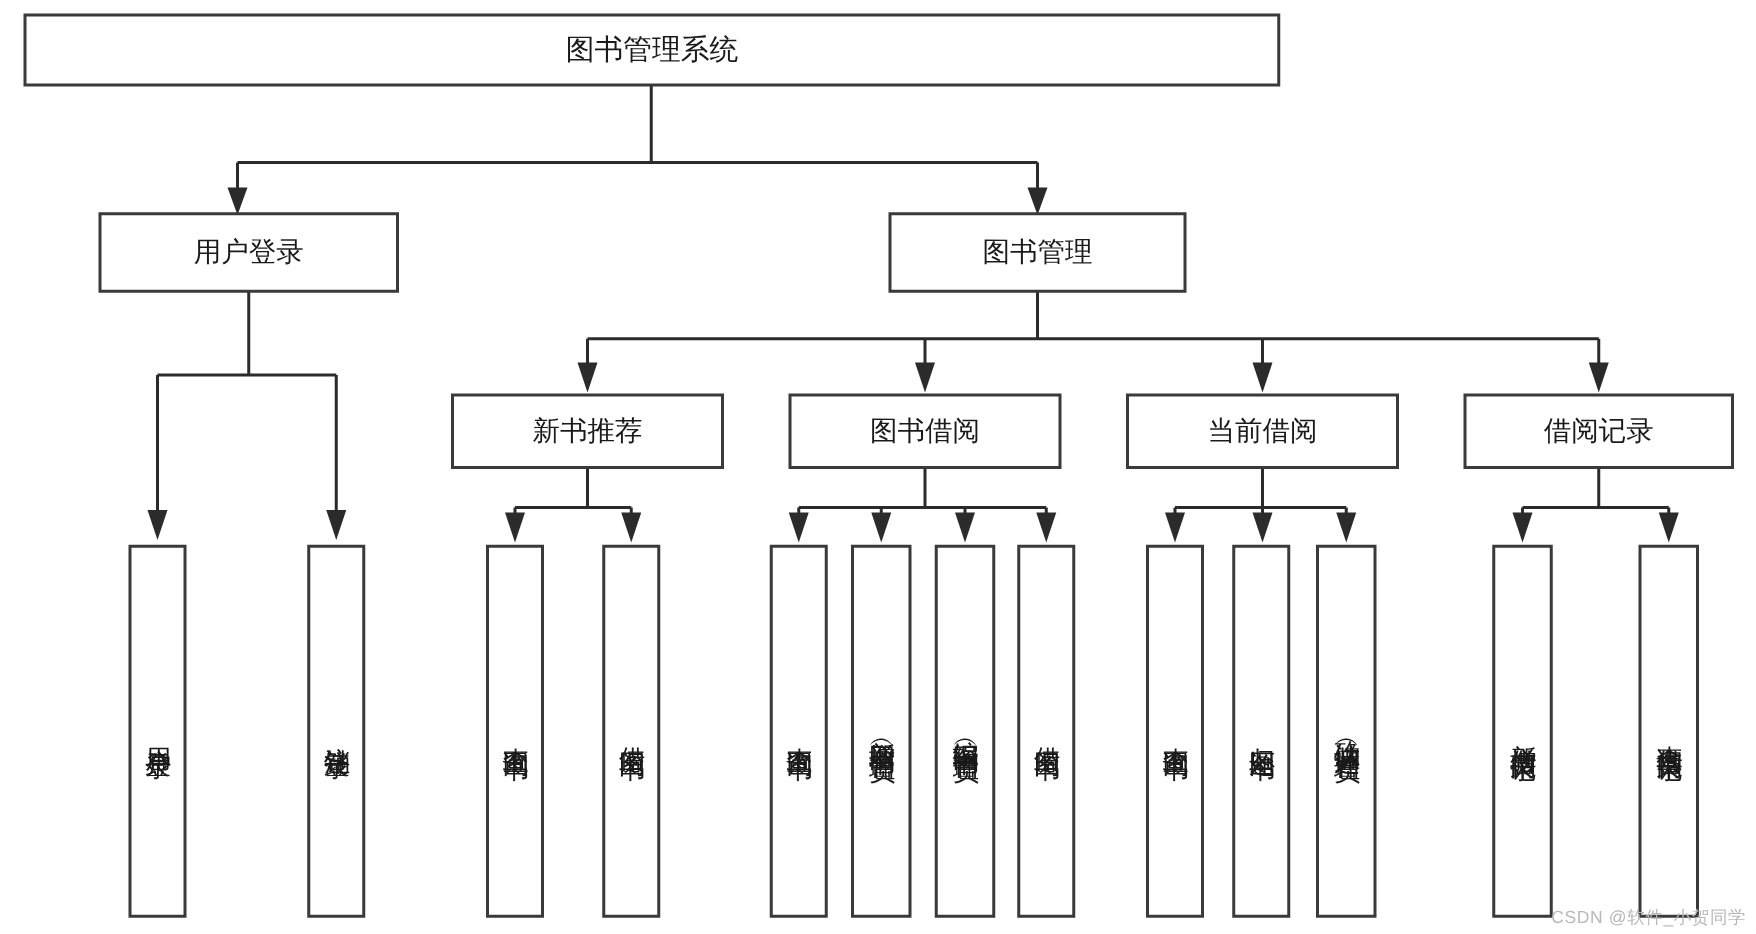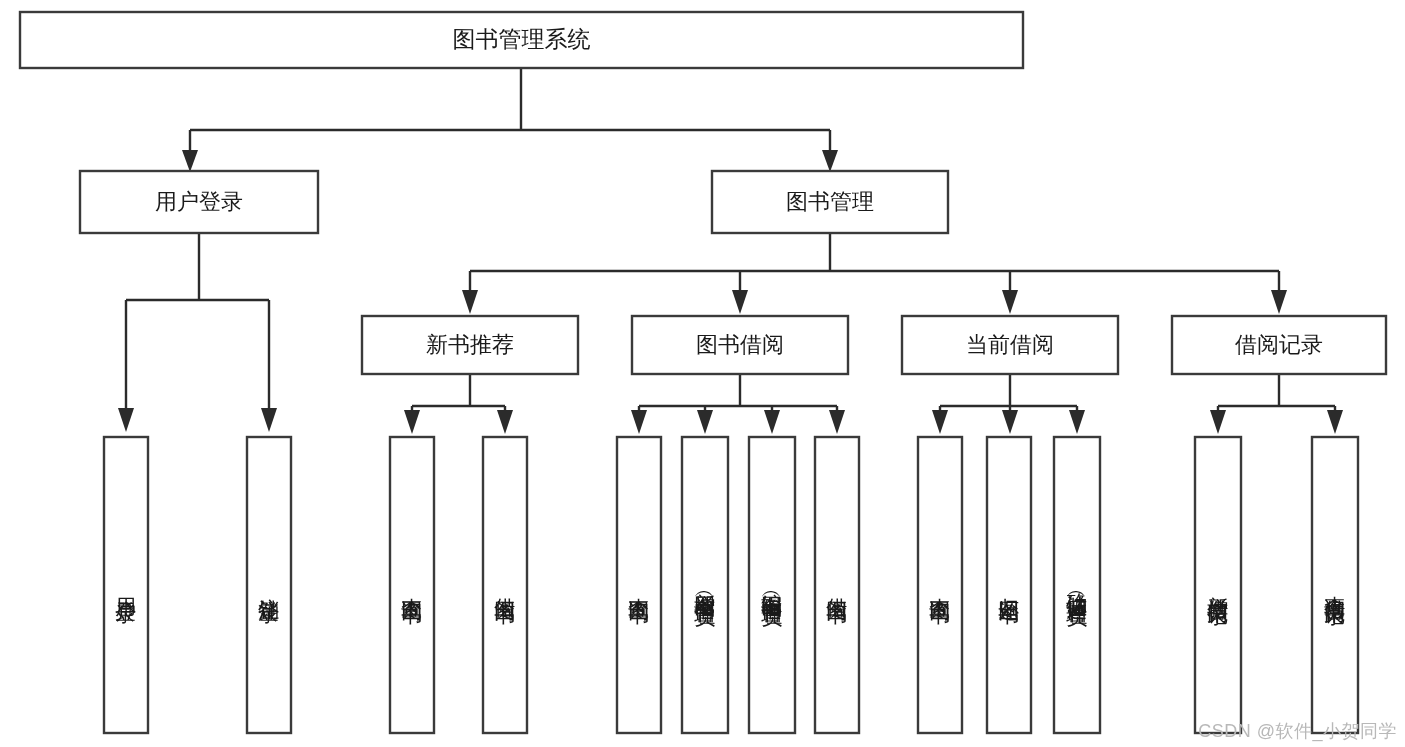--- a/index.html
+++ b/index.html
@@ -63,21 +63,21 @@
     letter-spacing: 2px;
     color: #1a1a1a;
     white-space: nowrap;
     pointer-events: none;
   }
   .watermark {
     position: absolute;
     right: 8px;
     bottom: 4px;
     font-family: "Liberation Sans", "DejaVu Sans", sans-serif;
-    font-size: 18px;
+    font-size: 14px;
     color: #b8b8b8;
     letter-spacing: 0.5px;
     user-select: none;
   }
 </style>
 </head>
 <body>
 
 <div id="diagram-root">
 

